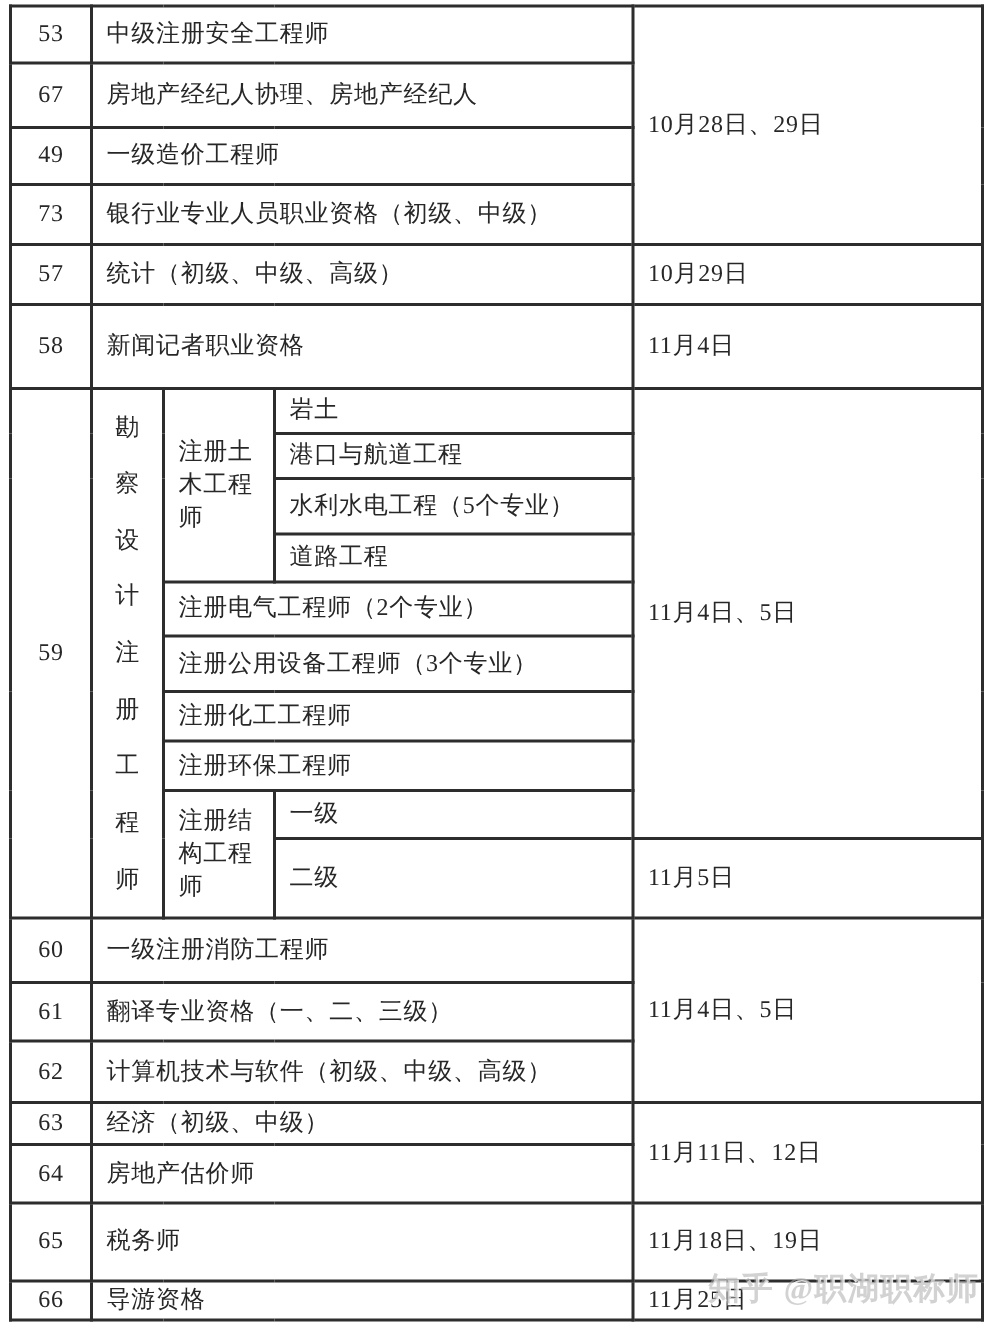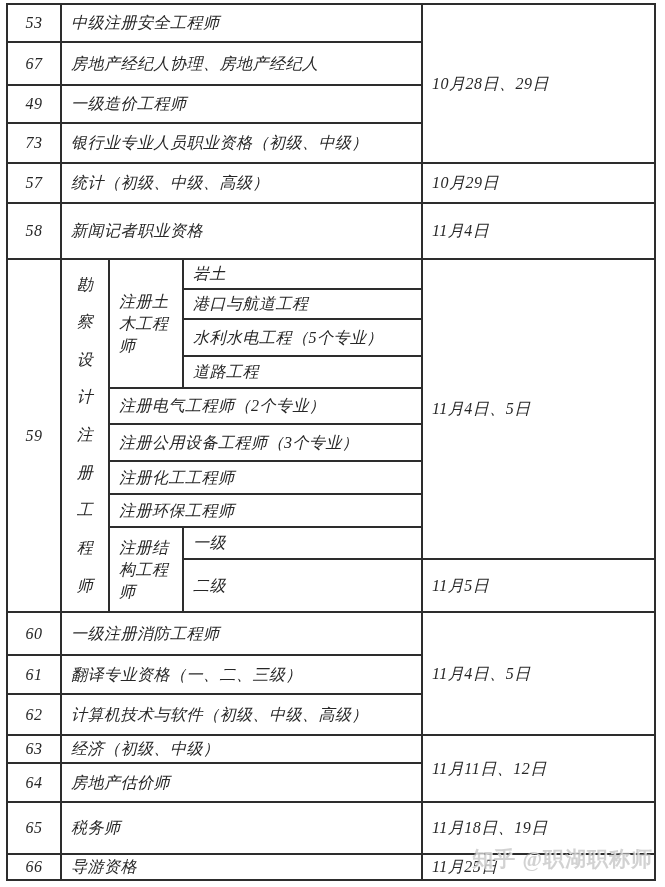--- a/index.html
+++ b/index.html
@@ -16,21 +16,20 @@
     color: #272727;
     overflow: hidden;
   }
   table.sched {
     position: absolute;
     left: 6px;
     top: 3px;
     border-collapse: collapse;
     table-layout: fixed;
     width: 648px;
-    font-style: italic;
   }
   table.sched td {
     border: 2px solid #2d2d2d;
     font-size: 16px;
     letter-spacing: 0.5px;
     vertical-align: middle;
     overflow: hidden;
     box-sizing: border-box;
   }
   td.num {

